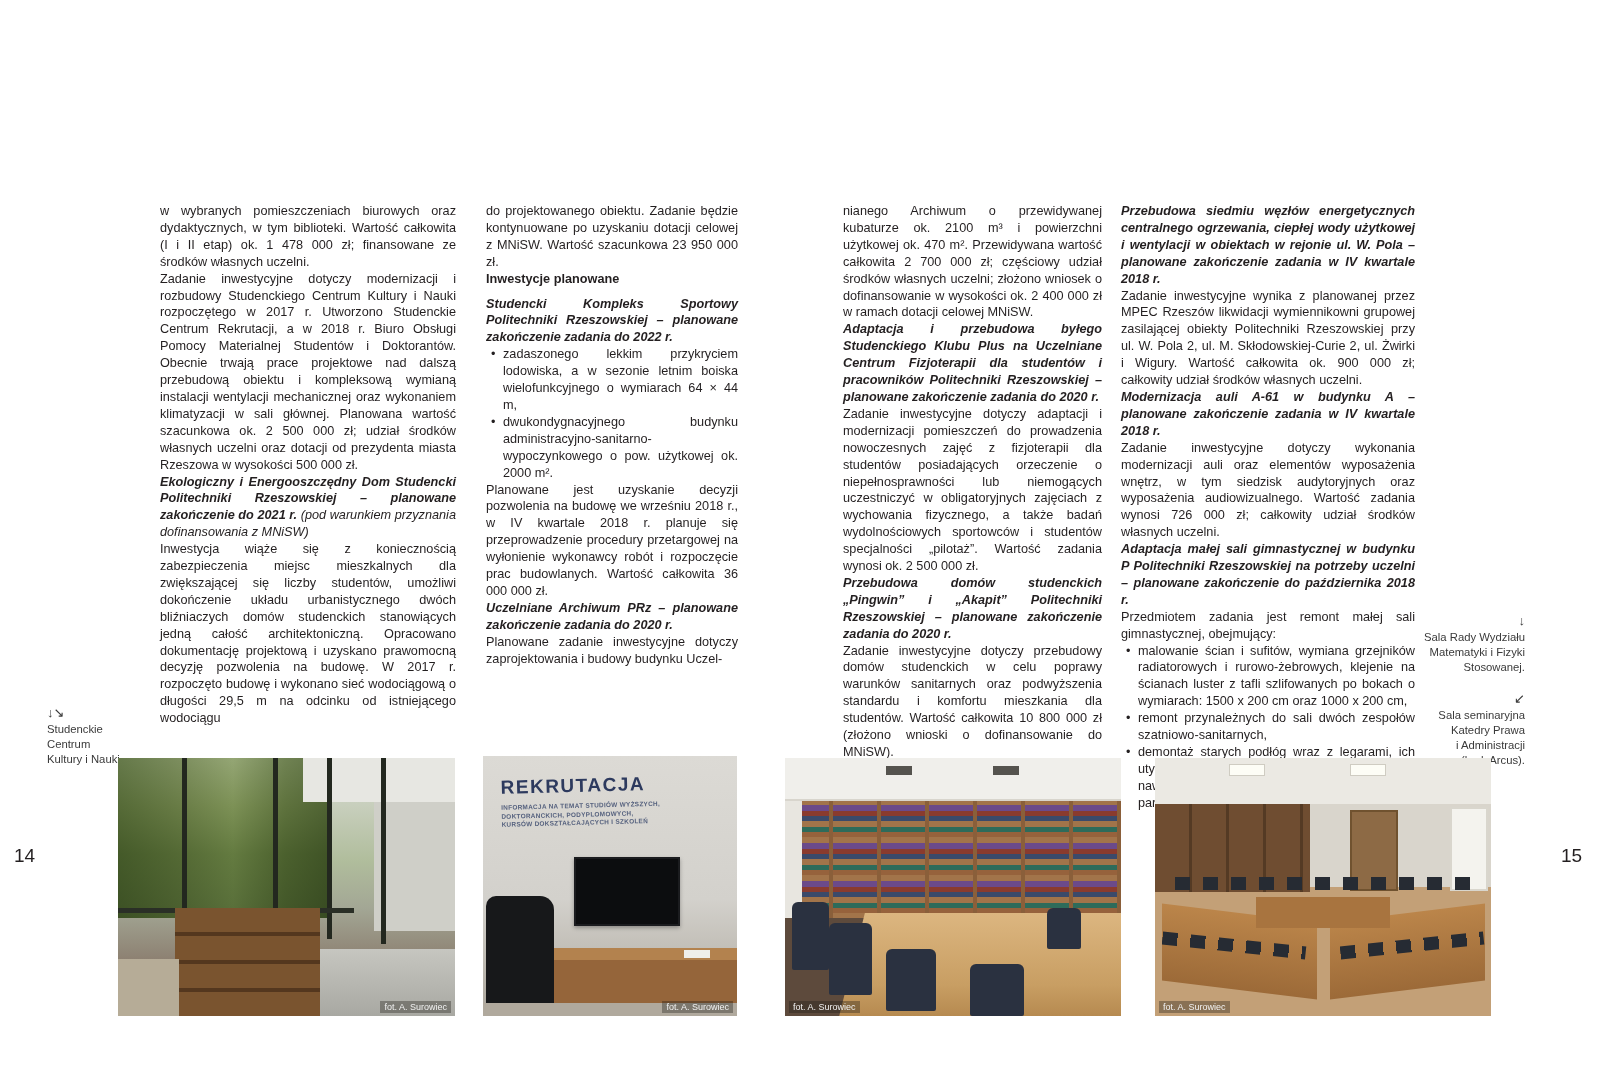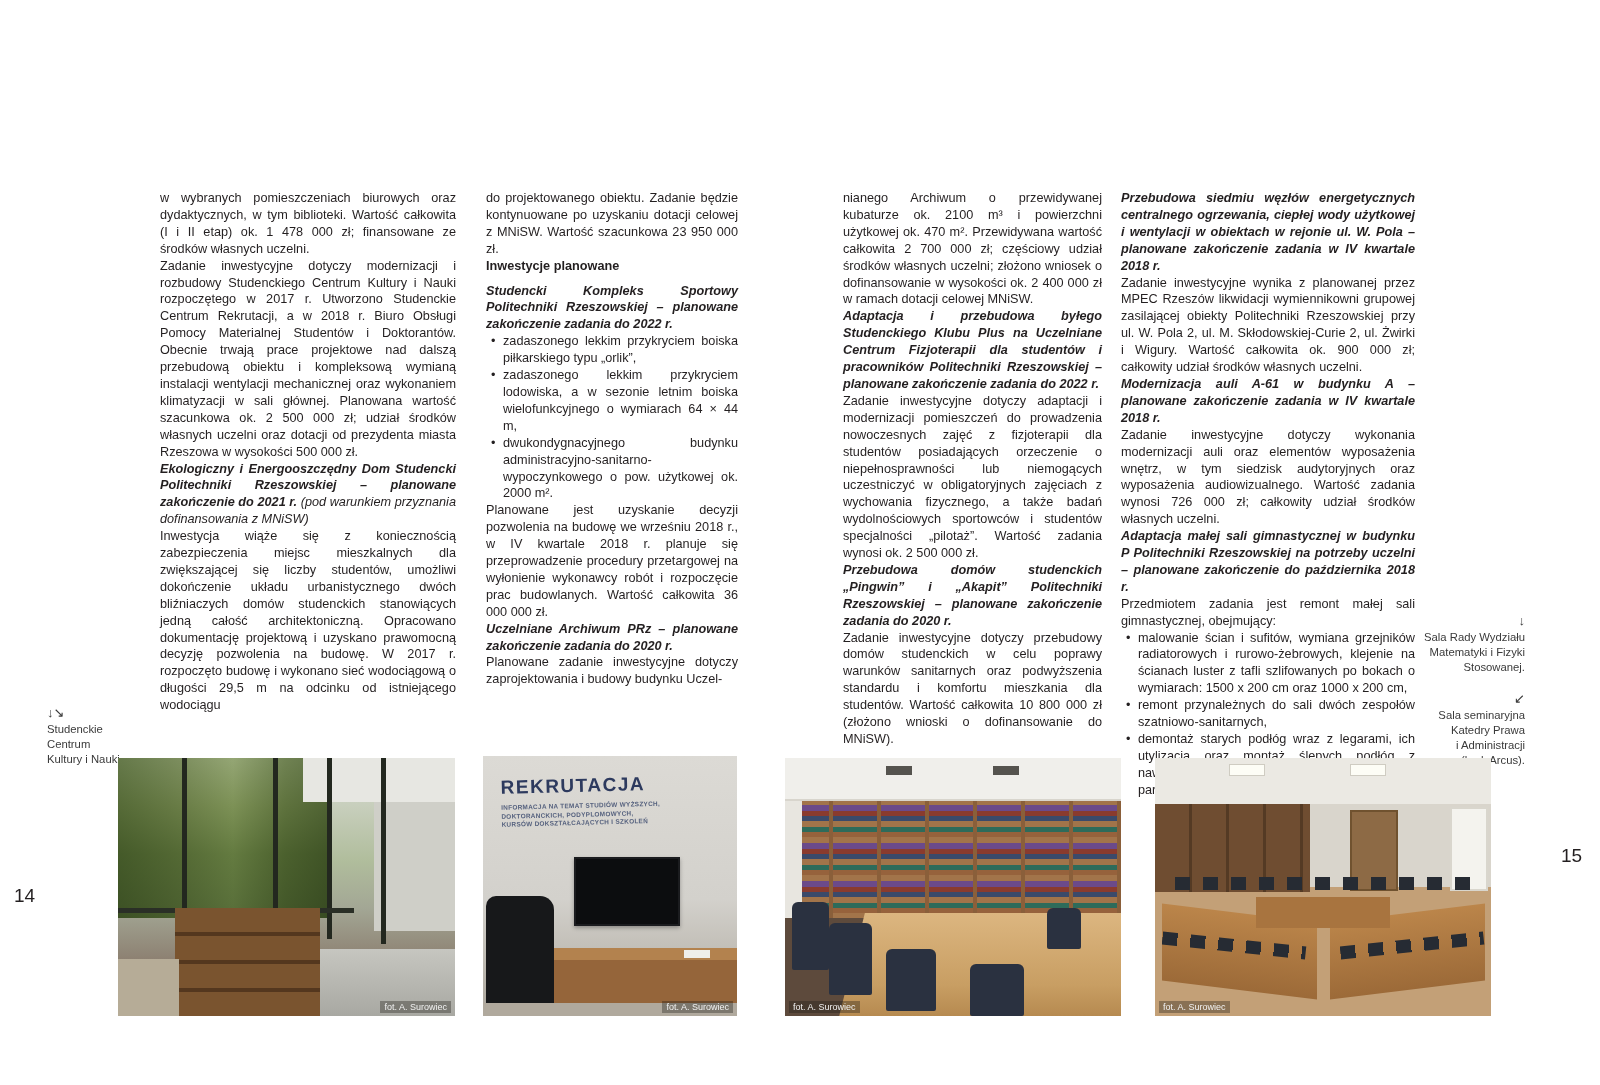--- a/index.html
+++ b/index.html
@@ -2,42 +2,42 @@
 <html lang="pl"><head>
 <meta charset="utf-8">
 <style>
   html,body{margin:0;padding:0;}
   body{
     width:1600px;height:1085px;position:relative;overflow:hidden;
     background:#ffffff;color:#231f20;
     font-family:"Liberation Sans", sans-serif;
   }
   
-  .col{position:absolute;top:190px;font-size:12.7px;line-height:16.9px;text-align:justify;}
+  .col{position:absolute;top:203px;font-size:12.7px;line-height:16.9px;text-align:justify;}
   #col1{left:160px;width:296px;}
   #col2{left:486px;width:252px;}
   #col3{left:831px;width:259px;margin-left:12px;}
   #col4{left:1121px;width:294px;}
   .col p{margin:0;}
   .h{font-weight:bold;margin-top:16px;font-style:italic;}
   .h .normal{font-weight:normal;}
   .subhead{font-weight:bold;margin:16px 0;}
   ul.bullets{margin:0;padding:0 0 0 17px;list-style:none;}
   ul.bullets li{position:relative;text-align:justify;}
   ul.bullets li::before{content:"\2022";position:absolute;left:-12px;top:0;}
   
   .note{position:absolute;font-size:11.3px;line-height:15px;color:#3a3a3a;white-space:pre-line;}
   .note .arrow{font-size:13px;color:#3a3a3a;display:block;margin-bottom:2px;}
   #note-left{left:47px;top:690px;text-align:left;width:110px;}
   .note-right{right:75px;text-align:right;width:160px;}
   #note-right-top{top:598px;}
   #note-right-bottom{top:676px;}
   
   .pagenum{position:absolute;top:845px;font-size:19px;color:#231f20;}
-  #page-left{left:14px;margin-top:40px;}
+  #page-left{left:14px;}
   #page-right{left:1561px;}
   
   .photo{position:absolute;top:758px;height:258px;overflow:hidden;background:#8c8478;}
   .photo *{position:absolute;}
   #photo1{left:118px;width:337px;}
   #photo2{left:483px;width:254px;top:756px;height:260px;}
   #photo3{left:785px;width:336px;}
   #photo4{left:1155px;width:336px;}
   .credit{font-size:9px;color:#f2f2f2;bottom:3px;background:rgba(30,25,20,.35);padding:0 4px;line-height:12px;z-index:9;}
   .credit.right{right:4px;}
@@ -109,32 +109,31 @@
   <p>Zadanie inwestycyjne dotyczy modernizacji i rozbudowy Studenckiego Centrum Kultury i Nauki rozpoczętego w 2017 r. Utworzono Studenckie Centrum Rekrutacji, a w 2018 r. Biuro Obsługi Pomocy Materialnej Studentów i Doktorantów. Obecnie trwają prace projektowe nad dalszą przebudową obiektu i kompleksową wymianą instalacji wentylacji mechanicznej oraz wykonaniem klimatyzacji w sali głównej. Planowana wartość szacunkowa ok. 2 500 000 zł; udział środków własnych uczelni oraz dotacji od prezydenta miasta Rzeszowa w wysokości 500 000 zł.</p>
   <p class="h"><span>Ekologiczny i Energooszczędny Dom Studencki Politechniki Rzeszowskiej – planowane zakończenie do 2021 r.</span> <span class="normal">(pod warunkiem przyznania dofinansowania z MNiSW)</span></p>
   <p>Inwestycja wiąże się z koniecznością zabezpieczenia miejsc mieszkalnych dla zwiększającej się liczby studentów, umożliwi dokończenie układu urbanistycznego dwóch bliźniaczych domów studenckich stanowiących jedną całość architektoniczną. Opracowano dokumentację projektową i uzyskano prawomocną decyzję pozwolenia na budowę. W 2017 r. rozpoczęto budowę i wykonano sieć wodociągową o długości 29,5 m na odcinku od istniejącego wodociągu</p>
 </div>
 
 <div class="col" id="col2">
   <p>do projektowanego obiektu. Zadanie będzie kontynuowane po uzyskaniu dotacji celowej z MNiSW. Wartość szacunkowa 23 950 000 zł.</p>
   <p class="subhead">Inwestycje planowane</p>
   <p class="h" style="margin-top:8px">Studencki Kompleks Sportowy Politechniki Rzeszowskiej – planowane zakończenie zadania do 2022 r.</p>
   <ul class="bullets">
-    <li>zadaszonego lekkim przykryciem boiska piłkarskiego typu „orlik”,</li>
     <li>zadaszonego lekkim przykryciem lodowiska, a w sezonie letnim boiska wielofunkcyjnego o wymiarach 64 × 44 m,</li>
     <li>dwukondygnacyjnego budynku administracyjno-sanitarno-wypoczynkowego o pow. użytkowej ok. 2000 m².</li>
   </ul>
   <p>Planowane jest uzyskanie decyzji pozwolenia na budowę we wrześniu 2018 r., w IV kwartale 2018 r. planuje się przeprowadzenie procedury przetargowej na wyłonienie wykonawcy robót i rozpoczęcie prac budowlanych. Wartość całkowita 36 000 000 zł.</p>
   <p class="h">Uczelniane Archiwum PRz – planowane zakończenie zadania do 2020 r.</p>
   <p>Planowane zadanie inwestycyjne dotyczy zaprojektowania i budowy budynku Uczel-</p>
 </div>
 
 <div class="col" id="col3">
   <p>nianego Archiwum o przewidywanej kubaturze ok. 2100 m³ i powierzchni użytkowej ok. 470 m². Przewidywana wartość całkowita 2 700 000 zł; częściowy udział środków własnych uczelni; złożono wniosek o dofinansowanie w wysokości ok. 2 400 000 zł w ramach dotacji celowej MNiSW.</p>
-  <p class="h">Adaptacja i przebudowa byłego Studenckiego Klubu Plus na Uczelniane Centrum Fizjoterapii dla studentów i pracowników Politechniki Rzeszowskiej – planowane zakończenie zadania do 2022 r.</p>
+  <p class="h">Adaptacja i przebudowa byłego Studenckiego Klubu Plus na Uczelniane Centrum Fizjoterapii dla studentów i pracowników Politechniki Rzeszowskiej – planowane zakończenie zadania do 2020 r.</p>
   <p>Zadanie inwestycyjne dotyczy adaptacji i modernizacji pomieszczeń do prowadzenia nowoczesnych zajęć z fizjoterapii dla studentów posiadających orzeczenie o niepełnosprawności lub niemogących uczestniczyć w obligatoryjnych zajęciach z wychowania fizycznego, a także badań wydolnościowych sportowców i studentów specjalności „pilotaż”. Wartość zadania wynosi ok. 2 500 000 zł.</p>
   <p class="h">Przebudowa domów studenckich „Pingwin” i „Akapit” Politechniki Rzeszowskiej – planowane zakończenie zadania do 2020 r.</p>
   <p>Zadanie inwestycyjne dotyczy przebudowy domów studenckich w celu poprawy warunków sanitarnych oraz podwyższenia standardu i komfortu mieszkania dla studentów. Wartość całkowita 10 800 000 zł (złożono wnioski o dofinansowanie do MNiSW).</p>
 </div>
 
 <div class="col" id="col4">
   <p class="h" style="margin-top:0">Przebudowa siedmiu węzłów energetycznych centralnego ogrzewania, ciepłej wody użytkowej i wentylacji w obiektach w rejonie ul. W. Pola – planowane zakończenie zadania w IV kwartale 2018 r.</p>
   <p>Zadanie inwestycyjne wynika z planowanej przez MPEC Rzeszów likwidacji wymiennikowni grupowej zasilającej obiekty Politechniki Rzeszowskiej przy ul. W. Pola 2, ul. M. Skłodowskiej-Curie 2, ul. Żwirki i Wigury. Wartość całkowita ok. 900 000 zł; całkowity udział środków własnych uczelni.</p>
   <p class="h">Modernizacja auli A-61 w budynku A – planowane zakończenie zadania w IV kwartale 2018 r.</p>
   <p>Zadanie inwestycyjne dotyczy wykonania modernizacji auli oraz elementów wyposażenia wnętrz, w tym siedzisk audytoryjnych oraz wyposażenia audiowizualnego. Wartość zadania wynosi 726 000 zł; całkowity udział środków własnych uczelni.</p>

